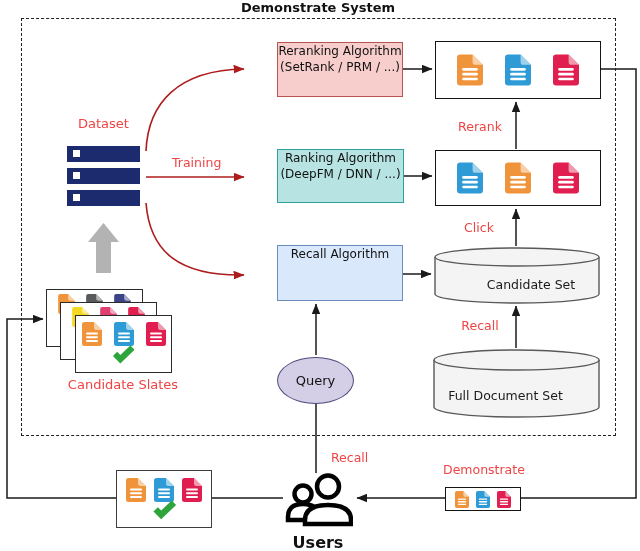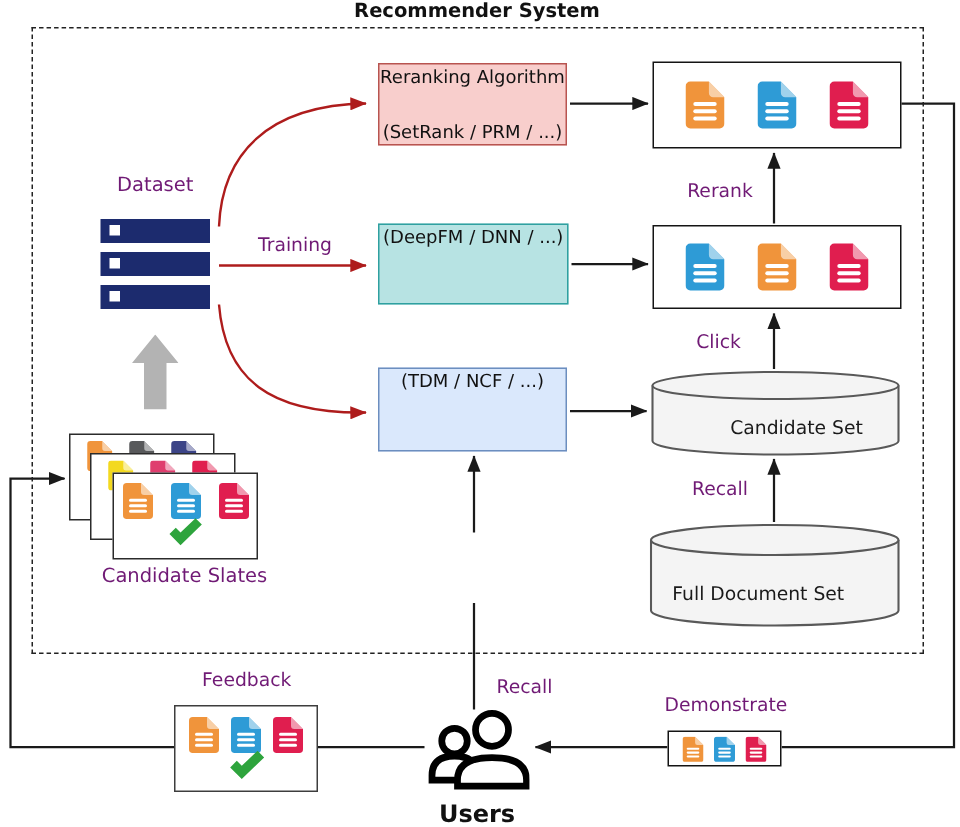--- a/index.html
+++ b/index.html
@@ -1,30 +1,30 @@
 <!DOCTYPE html>
 <html><head>
 <meta charset="utf-8">
 <style>
   html,body{margin:0;padding:0;background:#fff;}
   .stage{position:relative;width:640px;height:551px;background:#fff;overflow:hidden;
          font-family:"DejaVu Sans","Liberation Sans",sans-serif;color:#111;}
   .abs{position:absolute;}
-  .lbl{position:absolute;font-size:12.5px;white-space:nowrap;color:#701a75;}
+  .lbl{position:absolute;font-size:12.5px;white-space:nowrap;color:#ef4444;}
   .ctr{text-align:center;}
   .bold{font-weight:bold;}
   #lines{position:absolute;left:0;top:0;z-index:1;}
   .el{z-index:2;}
   .dashed-border{left:21px;top:18px;width:593px;height:416px;border:1.6px dashed #222;}
   .legend-box{left:68px;top:42px;width:69px;height:32px;border:1.5px solid #3c3c3c;background:#fff;
               display:flex;align-items:center;justify-content:center;gap:4px;font-size:13px;}
   .server-bar{width:73px;height:16px;margin-bottom:6px;position:relative;}
   .server-led{position:absolute;left:6px;top:4px;width:7px;height:7px;background:#fff;}
   .algo{position:absolute;border:1.5px solid;display:flex;flex-direction:column;align-items:center;
-        justify-content:space-between;font-size:12px;line-height:1.35;text-align:center;}
+        justify-content:flex-start;font-size:12px;line-height:1.35;text-align:center;margin-left:25px;}
   .docbox{position:absolute;background:#fff;border:1.6px solid #141414;display:flex;
           align-items:center;justify-content:center;}
   .docbox.big{gap:22px;}
   .card{position:absolute;width:95px;height:56px;background:#fff;border:1.5px solid #2b2b2b;}
   .docrow{display:flex;justify-content:center;}
   .checkrow{display:flex;justify-content:center;}
   .ellipse{position:absolute;border:1.5px solid;border-radius:50%;display:flex;align-items:center;
            justify-content:center;font-size:13px;}
   .cyl-label{position:absolute;font-size:12.5px;text-align:center;color:#1a1a1a;}
 </style>
@@ -54,21 +54,21 @@
     <path d="M516 149 L516 102" fill="none" stroke-width="1.5" marker-end="url(#m-black)" style="stroke: rgb(26, 26, 26);"></path>
     <path d="M516 246 L516 209" fill="none" stroke-width="1.5" marker-end="url(#m-black)" style="stroke: rgb(26, 26, 26);"></path>
     <path d="M516 348 L516 306" fill="none" stroke-width="1.5" marker-end="url(#m-black)" style="stroke: rgb(26, 26, 26);"></path>
     <path d="M599 69 L636 69 L636 498 L521 498" fill="none" stroke-width="1.5" style="stroke: rgb(26, 26, 26);"></path>
     <path d="M445 498 L357 498" fill="none" stroke-width="1.5" marker-end="url(#m-black)" style="stroke: rgb(26, 26, 26);"></path>
     <path d="M283 498 L212 498" fill="none" stroke-width="1.5" style="stroke: rgb(26, 26, 26);"></path>
     <path d="M116 498 L7 498 L7 319 L43 319" fill="none" stroke-width="1.5" marker-end="url(#m-black)" style="stroke: rgb(26, 26, 26);"></path>
     <path d="M316 402 L316 473" fill="none" stroke-width="1.5" style="stroke: rgb(26, 26, 26);"></path>
   </svg>
 
-  <div class="abs el bold ctr" style="left:21px;top:0;width:594px;font-size:13px;">Recommender System</div>
+  <div class="abs el bold ctr" style="left:21px;top:0;width:594px;font-size:13px;">Demonstrate System</div>
 
   <div class="abs el dashed-border"></div>
 
 
   <div class="abs el lbl ctr" style="left:67px;top:116px;width:73px;font-size:13px;">Dataset</div>
   <div class="abs el" style="left:67px;top:146px;">
     <div class="server-bar" style="background-color: rgb(28, 43, 110);">
         <div class="server-led"></div>
       </div>
     <div class="server-bar" style="background-color: rgb(28, 43, 110);">
@@ -165,26 +165,30 @@
   </div>
   <div class="abs el lbl ctr" style="left:58px;top:377px;width:130px;font-size:13px;">Candidate Slates</div>
 
   <div class="lbl el" style="left:172px;top:155px;">Training</div>
 
   <div class="algo el" style="left: 252px; top: 42px; width: 124px; height: 53px; background-color: rgb(248, 206, 204); border-color: rgb(184, 84, 80);">
     <div>Reranking Algorithm</div>
     <div>(SetRank / PRM / ...)</div>
   </div>
   <div class="algo el" style="left: 252px; top: 149px; width: 125px; height: 52px; background-color: rgb(183, 227, 227); border-color: rgb(47, 160, 160);">
+    <div>Ranking Algorithm</div>
     <div>(DeepFM / DNN / ...)</div>
   </div>
   <div class="algo el" style="left: 252px; top: 245px; width: 124px; height: 54px; background-color: rgb(218, 232, 252); border-color: rgb(108, 142, 191);">
-    <div>(TDM / NCF / ...)</div>
-  </div>
-
+    <div>Recall Algorithm</div>
+  </div>
+
+  <div class="ellipse el" style="left: 277px; top: 357px; width: 75px; height: 45px; background-color: rgb(213, 206, 231); border-color: rgb(79, 74, 125);">
+    <span>Query</span>
+  </div>
 
   <div class="docbox big el" style="left:435px;top:41px;width:164px;height:56px;">
       <svg width="26" height="32" viewBox="0 0 20 24">
     <path d="M2.5 0 H12 L20 8 V21.5 A2.5 2.5 0 0 1 17.5 24 H2.5 A2.5 2.5 0 0 1 0 21.5 V2.5 A2.5 2.5 0 0 1 2.5 0 Z" fill="#F0943B"></path>
     <path d="M12 0 L20 8 H14.2 A2.2 2.2 0 0 1 12 5.8 Z" fill="rgba(255,255,255,0.55)"></path>
     <rect x="4" y="10.5" width="12" height="2" rx="1" fill="#fff"></rect>
     <rect x="4" y="14.2" width="12" height="2" rx="1" fill="#fff"></rect>
     <rect x="4" y="17.9" width="12" height="2" rx="1" fill="#fff"></rect>
   </svg>
       <svg width="26" height="32" viewBox="0 0 20 24">
@@ -235,21 +239,20 @@
     <ellipse cx="83" cy="10" rx="82" ry="9" stroke-width="1.4" style="fill: rgb(244, 244, 244); stroke: rgb(89, 89, 89);"></ellipse>
   </svg>
   <div class="cyl-label el abs" style="left:434px;top:277px;width:194px;">Candidate Set</div>
 
   <svg class="abs el" style="left:433px;top:349px;" width="167" height="70">
     <path d="M1 11 V58 A82.5 10 0 0 0 166 58 V11" stroke-width="1.4" style="fill: rgb(244, 244, 244); stroke: rgb(89, 89, 89);"></path>
     <ellipse cx="83.5" cy="11" rx="82.5" ry="10" stroke-width="1.4" style="fill: rgb(244, 244, 244); stroke: rgb(89, 89, 89);"></ellipse>
   </svg>
   <div class="cyl-label el abs" style="left:433px;top:388px;width:145px;">Full Document Set</div>
 
-  <div class="lbl el ctr" style="left:116px;top:445px;width:97px;">Feedback</div>
   <div class="lbl el" style="left:331px;top:450px;">Recall</div>
   <div class="lbl el ctr" style="left:443px;top:462px;width:80px;">Demonstrate</div>
 
   <div class="abs el" style="left:116px;top:470px;width:94px;height:56px;background:#fff;border:1.6px solid #3d3d3d;">
     <div class="docrow" style="gap:8px;margin-top:7px;">
         <svg width="20" height="24" viewBox="0 0 20 24">
     <path d="M2.5 0 H12 L20 8 V21.5 A2.5 2.5 0 0 1 17.5 24 H2.5 A2.5 2.5 0 0 1 0 21.5 V2.5 A2.5 2.5 0 0 1 2.5 0 Z" fill="#F0943B"></path>
     <path d="M12 0 L20 8 H14.2 A2.2 2.2 0 0 1 12 5.8 Z" fill="rgba(255,255,255,0.55)"></path>
     <rect x="4" y="10.5" width="12" height="2" rx="1" fill="#fff"></rect>
     <rect x="4" y="14.2" width="12" height="2" rx="1" fill="#fff"></rect>

